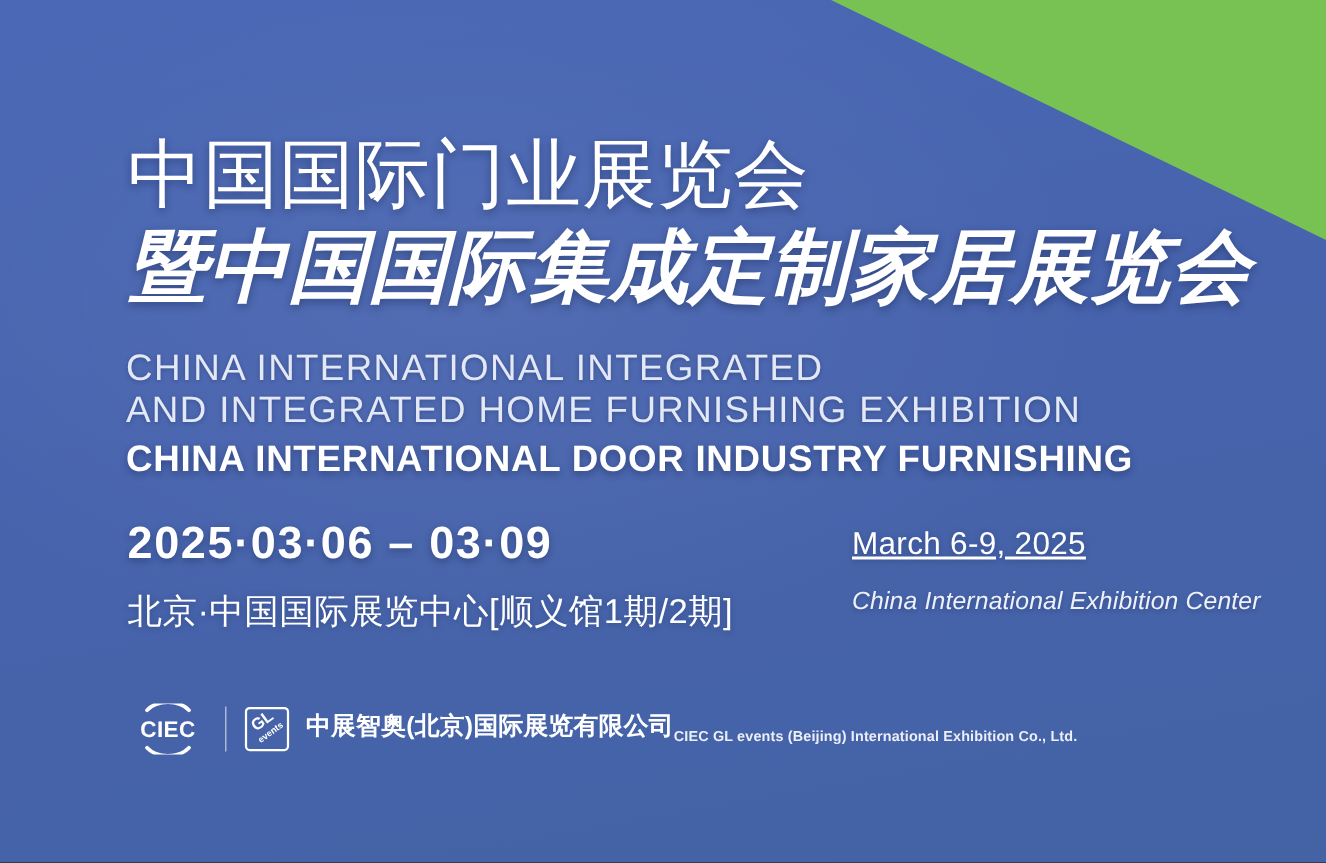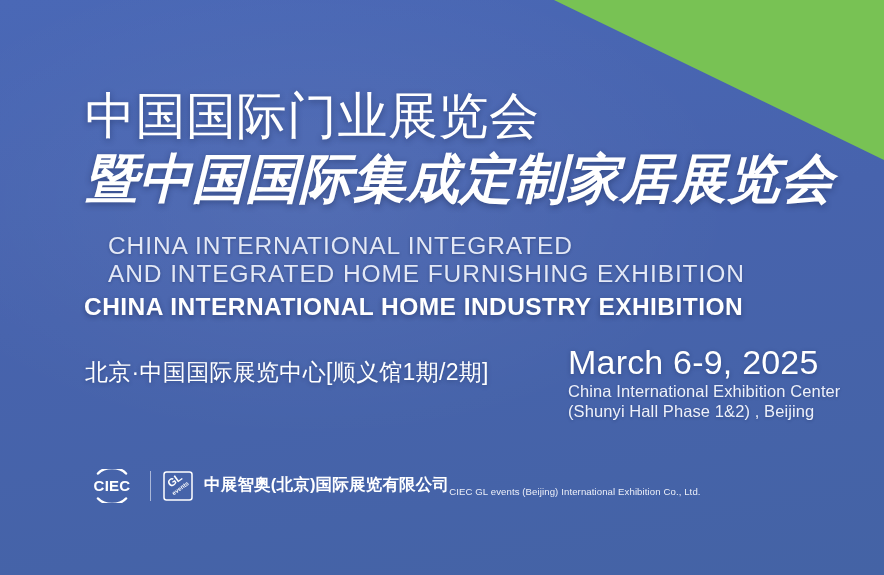--- a/index.html
+++ b/index.html
@@ -76,21 +76,20 @@
     top: 232px;
   }
   .en-sub-line {
     color: #e3e8f6;
     font-size: 24.5px;
     line-height: 28px;
     font-weight: 400;
     letter-spacing: 0.9px;
     white-space: nowrap;
     text-shadow: 0 1px 3px rgba(20,34,76,0.35);
-    margin-left: 24px;
   }
   #en-bold-line {
     position: absolute;
     left: 84px;
     top: 292px;
     color: #ffffff;
     font-size: 24.5px;
     line-height: 29px;
     font-weight: 700;
     letter-spacing: 0.45px;
@@ -130,37 +129,38 @@
     margin-top: 12px;
     text-shadow: 0 1px 4px rgba(20,34,76,0.35);
   }
   #info-en {
     position: absolute;
     left: 568px;
     top: 2px;
   }
   #date-en {
     color: #ffffff;
-    font-size: 34px;
+    font-size: 21px;
     line-height: 31px;
     font-weight: 400;
     letter-spacing: 0.2px;
     white-space: nowrap;
     text-shadow: 0 1px 4px rgba(20,34,76,0.35);
+    text-decoration: underline;
   }
   .venue-en-line {
     color: #eef1fa;
     font-size: 16.5px;
     line-height: 20px;
     font-weight: 400;
     letter-spacing: 0.1px;
     white-space: nowrap;
     text-shadow: 0 1px 3px rgba(20,34,76,0.3);
   }
-  #venue-en { margin-top: 3px; }
+  #venue-en { margin-top: 13px; font-style: italic; }
 
   
   #logo-lockup {
     position: absolute;
     left: 84px;
     top: 466px;
     display: flex;
     align-items: center;
     height: 40px;
   }
@@ -192,21 +192,21 @@
     font-size: 16.5px;
     line-height: 19px;
     font-weight: 700;
     letter-spacing: 0.2px;
     white-space: nowrap;
   }
   #org-en {
     color: #eceff8;
     font-size: 9.6px;
     line-height: 12px;
-    font-weight: 400;
+    font-weight: 700;
     letter-spacing: 0.1px;
     white-space: nowrap;
     margin-top: 11px;
   }
 </style>
 </head>
 <body>
 
 <div id="poster">
 
@@ -215,32 +215,32 @@
 
   <div id="content">
 
     <div class="cn-title" id="cn-title-1">中国国际门业展览会</div>
     <div class="cn-title" id="cn-title-2">暨中国国际集成定制家居展览会</div>
 
     <div id="en-sub-block">
       <div class="en-sub-line">CHINA INTERNATIONAL INTEGRATED</div>
       <div class="en-sub-line">AND INTEGRATED HOME FURNISHING EXHIBITION</div>
     </div>
-    <div id="en-bold-line">CHINA INTERNATIONAL HOME INDUSTRY EXHIBITION</div>
+    <div id="en-bold-line">CHINA INTERNATIONAL DOOR INDUSTRY FURNISHING</div>
 
     <div id="info-row">
 
       <div id="info-cn">
+        <div id="date-cn">2025·03·06 – 03·09</div>
         <div id="venue-cn">北京·中国国际展览中心[顺义馆1期/2期]</div>
       </div>
 
       <div id="info-en">
         <div id="date-en">March 6-9, 2025</div>
         <div id="venue-en" class="venue-en-line">China International Exhibition Center</div>
-        <div class="venue-en-line">(Shunyi Hall Phase 1&amp;2) , Beijing</div>
       </div>
 
     </div>
 
     <div id="logo-lockup">
 
       <svg id="ciec-mark" viewBox="0 0 112 68">
 
         <path d="M28 9 A34 25 0 0 1 84 9" fill="none" stroke="#ffffff" stroke-width="5" stroke-linecap="round"></path>
         <path d="M28 59 A34 25 0 0 0 84 59" fill="none" stroke="#ffffff" stroke-width="5" stroke-linecap="round"></path>

